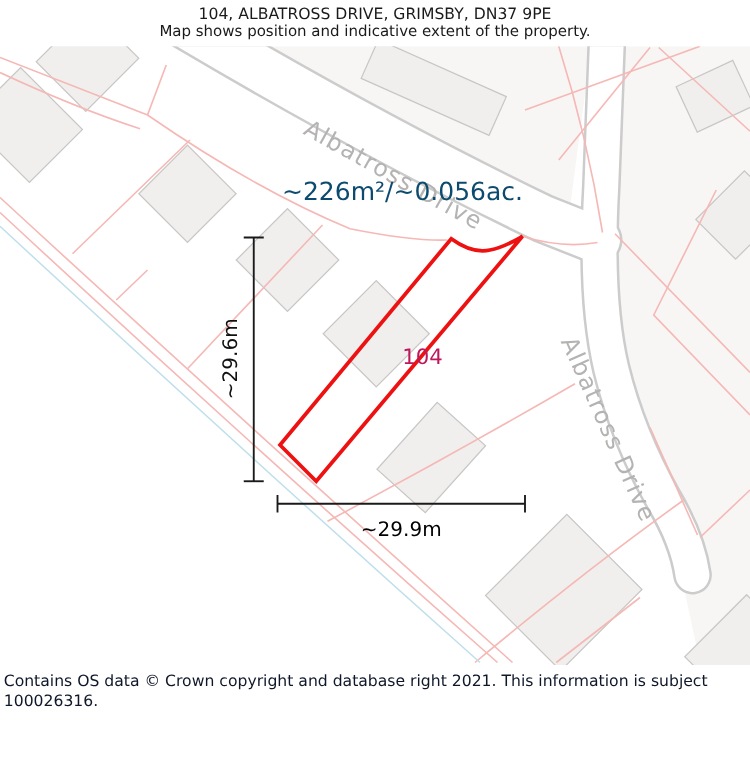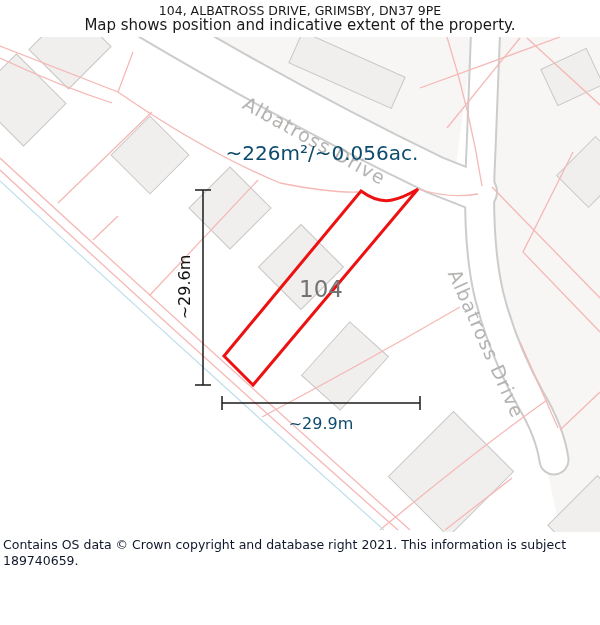--- a/index.html
+++ b/index.html
@@ -3,39 +3,39 @@
 <meta charset="utf-8">
 <style>
   html,body{margin:0;padding:0;background:#fff;}
   .stage{
     position:relative;width:600px;height:625px;background:#ffffff;overflow:hidden;
     font-family:"DejaVu Sans","Liberation Sans",sans-serif;color:#1a1a1a;
   }
   
   .title-block{position:absolute;top:0;left:0;width:600px;text-align:center;}
   .title-line1{font-size:12.5px;line-height:15px;margin-top:3px;color:#1a1a1a;}
-  .title-line2{font-size:15px;line-height:15px;color:#1a1a1a;}
+  .title-line2{font-size:12px;line-height:15px;color:#1a1a1a;}
   
   .map-area{position:absolute;top:0;left:0;width:600px;height:625px;}
   svg{position:absolute;top:0;left:0;}
   .tint{fill:var(--block-tint,#f7f6f5);stroke:none;}
   .road-case{fill:none;stroke:var(--road-edge,#cccccc);stroke-linecap:round;stroke-linejoin:round;}
   .road-fill{fill:none;stroke:#ffffff;stroke-linecap:round;stroke-linejoin:round;}
   .bld{fill:var(--building-fill,#f0efee);stroke:var(--building-stroke,#c9c7c5);stroke-width:1;}
   .pink{fill:none;stroke:var(--parcel-line,#f5b8b5);stroke-width:1.3;}
   .blue{fill:none;stroke:var(--water-line,#bfdfeb);stroke-width:1.2;}
   .plot{fill:none;stroke:var(--plot-outline,#ee1111);stroke-width:3;stroke-linejoin:miter;}
   .dim{fill:none;stroke:var(--dimension,#1a1a1a);stroke-width:1.5;}
   .map-label{position:absolute;white-space:nowrap;}
   .road-label{font-size:19px;letter-spacing:1px;color:var(--road-label,#b5b3b1);}
   .road-label-top{left:250px;top:92px;transform:rotate(29deg);transform-origin:0 0;}
   .road-label-right{left:464px;top:266px;transform:rotate(66deg);transform-origin:0 0;}
   .area-label{left:322px;top:141px;transform:translateX(-50%);font-size:20px;color:#0c4a6e;}
-  .plot-number{left:321px;top:276px;transform:translateX(-50%);font-size:23px;color:#737373;}
-  .width-label{left:321px;top:414px;transform:translateX(-50%);font-size:16px;color:#0c4a6e;}
+  .plot-number{left:338px;top:276px;transform:translateX(-50%);font-size:17px;color:#be185d;}
+  .width-label{left:321px;top:414px;transform:translateX(-50%);font-size:16px;color:#000000;}
   .height-label{left:184px;top:287px;transform:translate(-50%,-50%) rotate(-90deg);font-size:16px;color:#111;}
   
   .footer{position:absolute;left:3px;top:537px;width:594px;font-size:12.5px;line-height:16px;color:#0f172a;}
 </style>
 </head>
 <body>
 
 <div class="stage">
 
   <div class="title-block">
@@ -140,16 +140,16 @@
     <div class="map-label road-label road-label-top">Albatross Drive</div>
     <div class="map-label road-label road-label-right">Albatross Drive</div>
     <div class="map-label area-label">~226m²/~0.056ac.</div>
     <div class="map-label plot-number">104</div>
     <div class="map-label width-label">~29.9m</div>
     <div class="map-label height-label">~29.6m</div>
   </div>
 
   <div class="footer">
     <div>Contains OS data © Crown copyright and database right 2021. This information is subject</div>
-    <div>189740659.</div>
+    <div>100026316.</div>
   </div>
 
 </div>
 
 </body></html>

